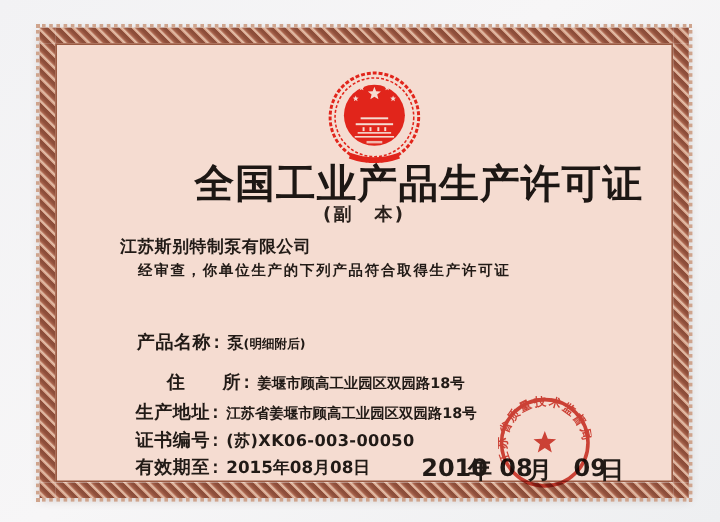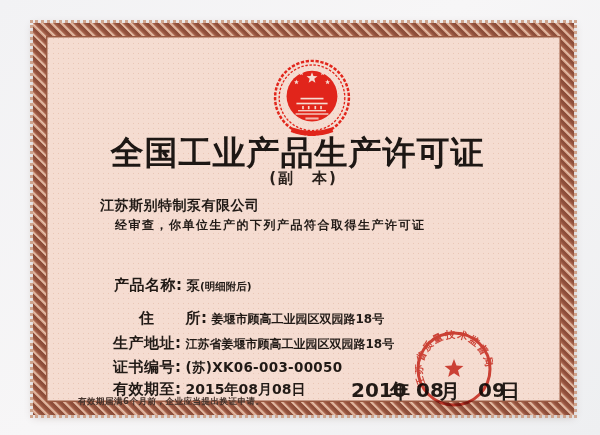--- a/index.html
+++ b/index.html
@@ -21,33 +21,33 @@
     background-size:5px 5px;
     background-clip:padding-box;
   }
   .paper-line{position:absolute;inset:0;box-shadow:inset 0 0 0 1.5px #9a5a42;pointer-events:none;}
   .content{position:absolute;inset:13px;color:#211a16;}
   .content *{box-sizing:border-box;}
 
   .emblem{position:absolute;left:212px;top:10px;width:82px;height:80px;}
 
   .title{
-    position:absolute;left:0;right:12px;top:82px;text-align:center;
+    position:absolute;left:0;right:12px;top:82px;text-align:right;
     font-size:33px;font-weight:900;letter-spacing:1px;color:#1d1714;white-space:nowrap;
   }
   .subtitle{
     position:absolute;left:0;right:0;top:120px;text-align:center;
     font-size:15px;font-weight:700;color:#2a211c;letter-spacing:2px;
   }
   .company{position:absolute;left:41px;top:148px;font-size:14px;font-weight:700;letter-spacing:0.5px;}
   .stmt1{position:absolute;left:56px;top:168px;font-size:12px;font-weight:800;letter-spacing:1.5px;white-space:nowrap;}
   .stmt2{position:absolute;left:15px;top:198px;font-size:18px;font-weight:800;letter-spacing:1.5px;}
 
   .row{position:absolute;left:54px;white-space:nowrap;}
-  .row .lbl{font-size:15px;font-weight:800;letter-spacing:0.5px;display:inline-block;min-width:64px;}
+  .row .lbl{font-size:15px;font-weight:800;letter-spacing:0.5px;display:inline-block;min-width:64px;font-family:Liberation Mono, monospace;}
   .row .val{font-weight:800;margin-left:4px;}
   .row-product{top:226px;left:55px;}
   .row-product .val{font-size:13.5px;}
   .row-product .val-note{font-size:10.5px;font-weight:800;}
   .row-residence{top:259px;margin-left:26px;}
   .row-address{top:284px;}
   .row-residence .val,.row-address .val{font-size:12px;}
   .row-certno{top:308px;}
   .row-certno .val{font-size:13.5px;letter-spacing:0.3px;}
   .row-valid{top:330px;}
@@ -118,21 +118,20 @@
     </div>
 
     <div class="row row-certno">
       <span class="lbl">证书编号:</span><span class="val">(苏)XK06-003-00050</span>
     </div>
 
     <div class="row row-valid">
       <span class="lbl">有效期至:</span><span class="val">2015年08月08日</span>
     </div>
 
-    <div class="renewal">有效期届满6个月前，企业应当提出换证申请。</div>
 
     <div class="date-row">
       <span class="d-year">2010</span>
       <span class="d-year-u">年</span>
       <span class="d-month">08</span>
       <span class="d-month-u">月</span>
       <span class="d-day">09</span>
       <span class="d-day-u">日</span>
     </div>
 

